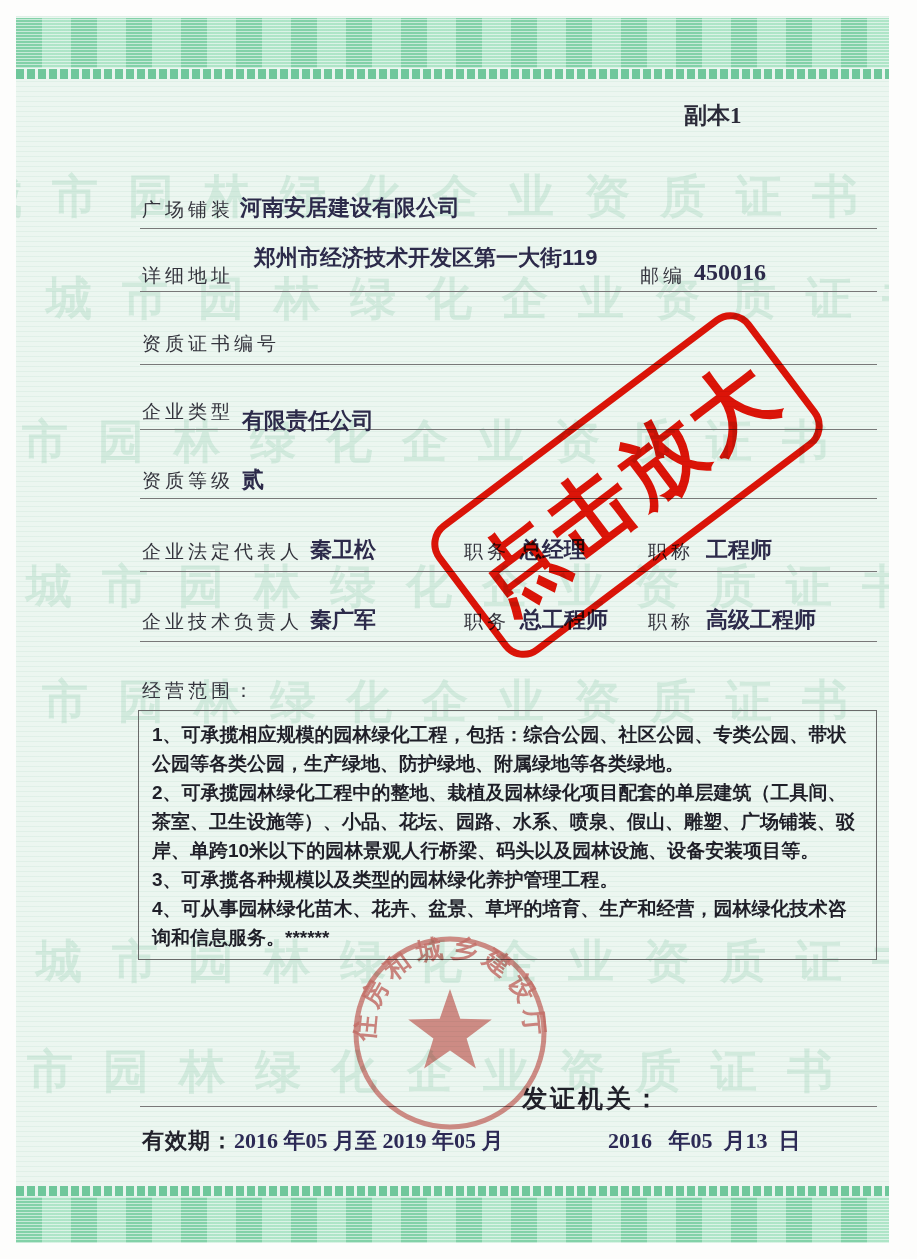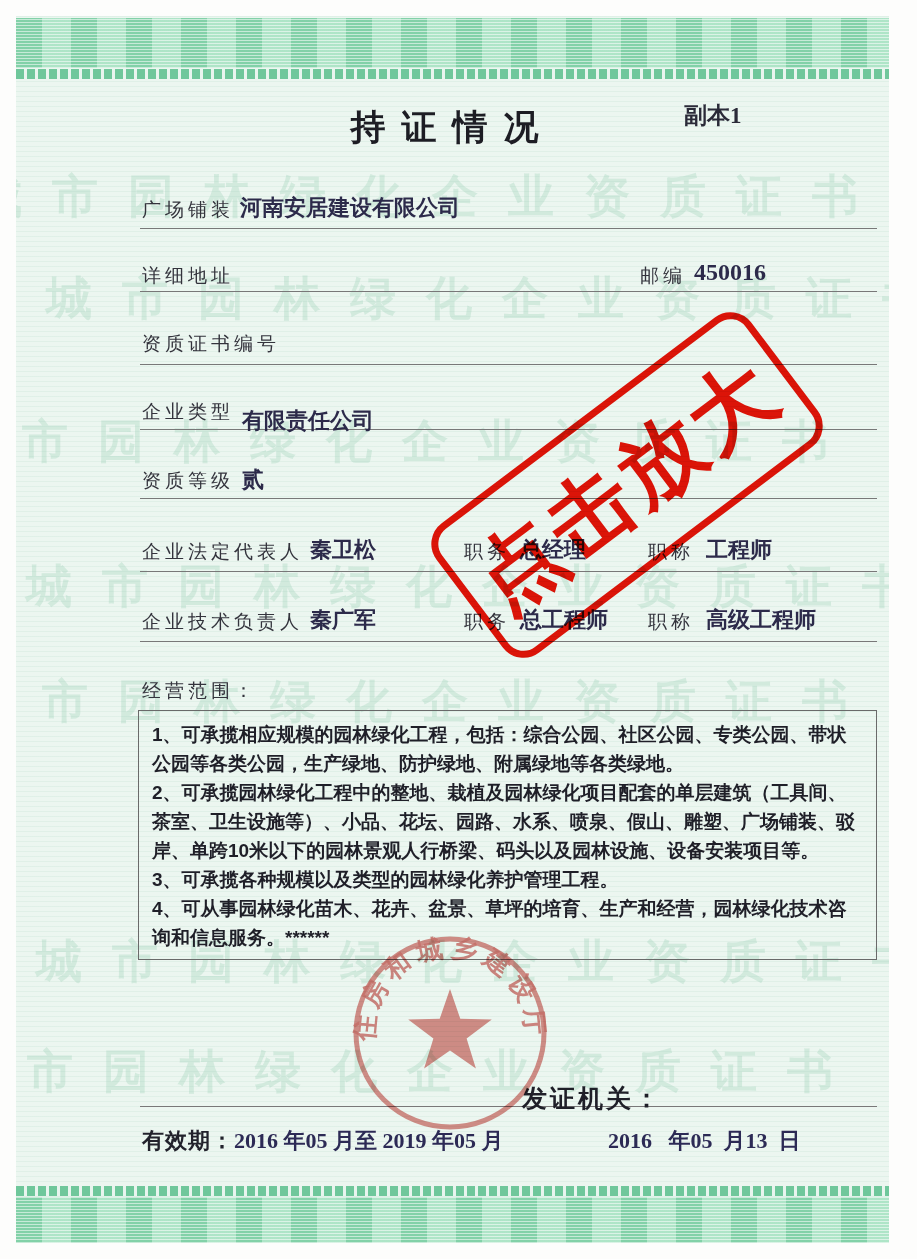--- a/index.html
+++ b/index.html
@@ -66,35 +66,35 @@
     <div class="band band-bottom"></div>
 
     <div class="wm" style="left:-40px;top:150px;">城市园林绿化企业资质证书</div>
     <div class="wm" style="left:30px;top:252px;">城市园林绿化企业资质证书</div>
     <div class="wm" style="left:-70px;top:395px;">城市园林绿化企业资质证书</div>
     <div class="wm" style="left:10px;top:540px;">城市园林绿化企业资质证书</div>
     <div class="wm" style="left:-50px;top:655px;">城市园林绿化企业资质证书</div>
     <div class="wm" style="left:20px;top:915px;">城市园林绿化企业资质证书</div>
     <div class="wm" style="left:-65px;top:1025px;">城市园林绿化企业资质证书</div>
 
-    <div class="title">持证情况</div>
     <div class="copy">副本1</div>
 
     <div class="rule" style="top:212px;"></div>
     <div class="rule" style="top:275px;"></div>
     <div class="rule" style="top:348px;"></div>
     <div class="rule" style="top:413px;"></div>
     <div class="rule" style="top:482px;"></div>
     <div class="rule" style="top:555px;"></div>
     <div class="rule" style="top:625px;"></div>
     <div class="rule" style="top:1090px;"></div>
 
     <div class="lab" style="left:126px;top:181px;">广场铺装</div>
     <div class="val" style="left:224px;top:177px;">河南安居建设有限公司</div>
 
+    <div class="val" style="left:238px;top:227px;">郑州市经济技术开发区第一大街119</div>
     <div class="lab" style="left:126px;top:247px;">详细地址</div>
     <div class="lab" style="left:624px;top:247px;">邮编</div>
     <div class="val num" style="left:678px;top:243px;">450016</div>
 
     <div class="lab" style="left:126px;top:315px;">资质证书编号</div>
 
     <div class="lab" style="left:126px;top:383px;">企业类型</div>
     <div class="val" style="left:226px;top:390px;text-align:right;">有限责任公司</div>
 
     <div class="lab" style="left:126px;top:452px;">资质等级</div>

